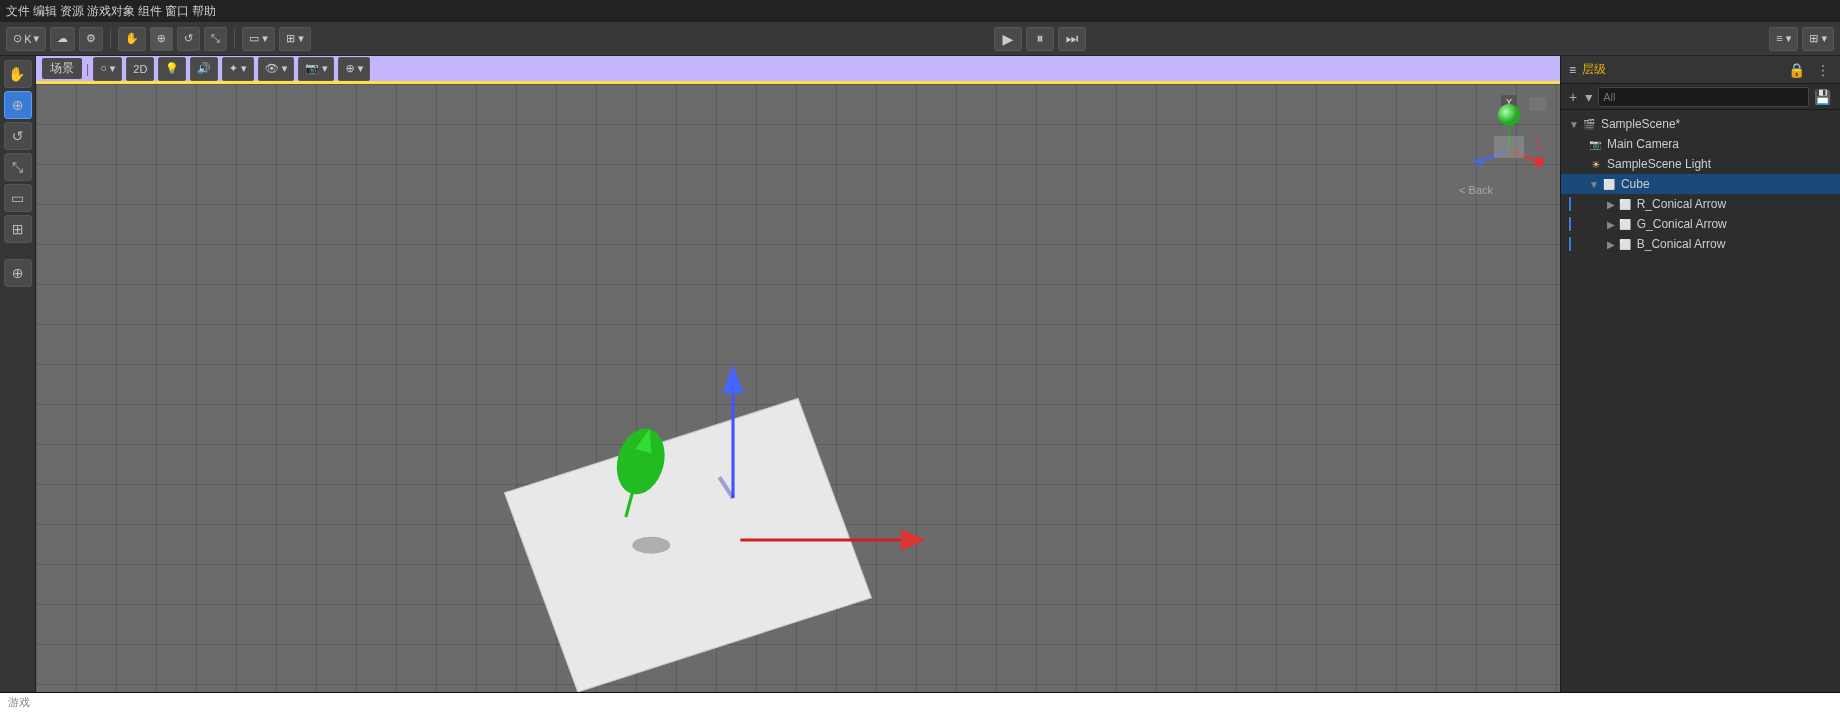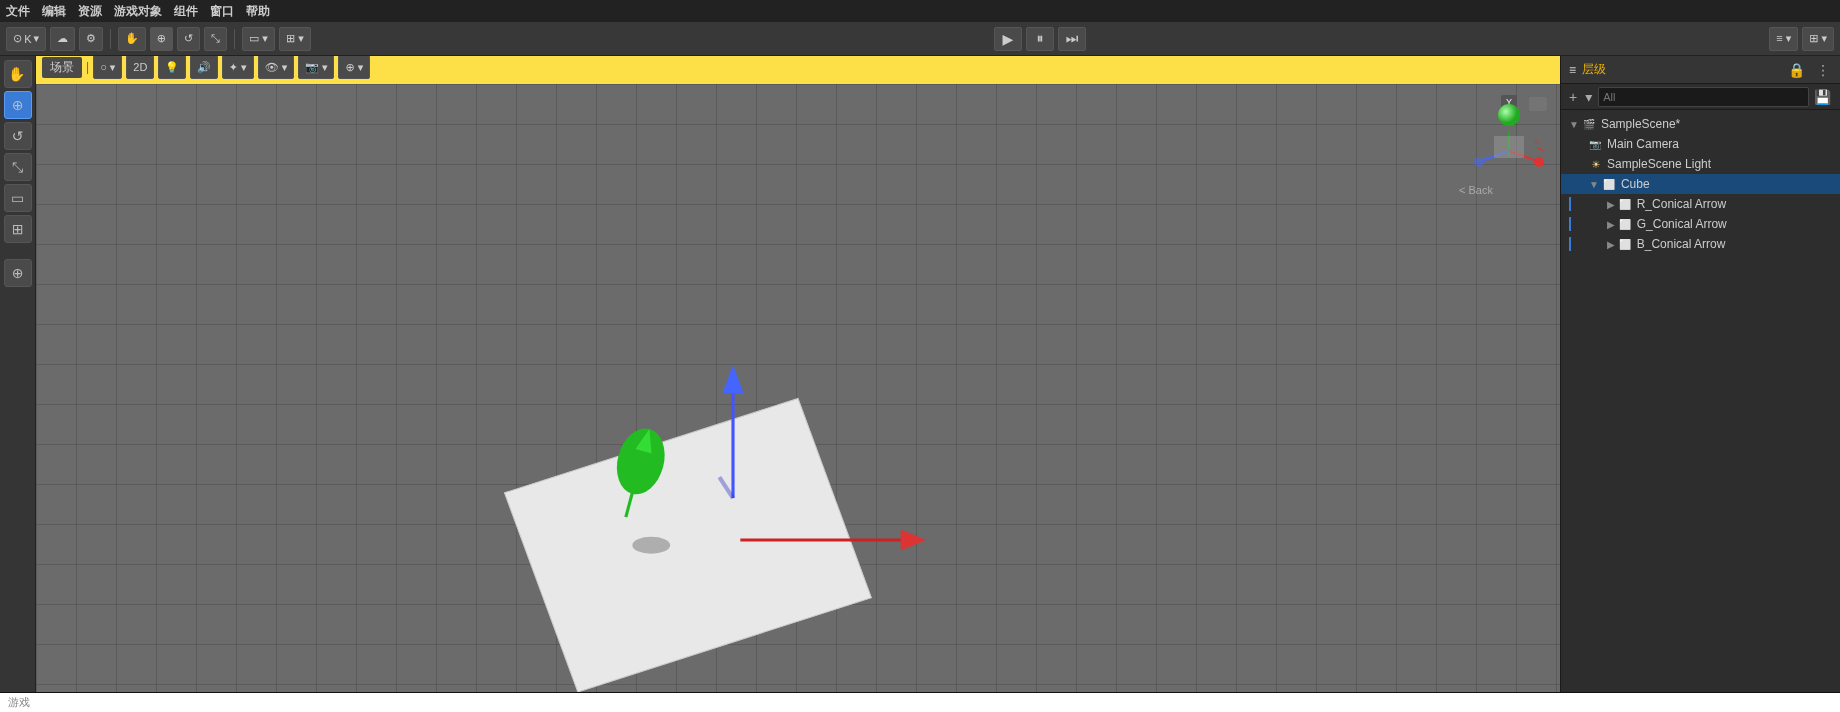--- a/index.html
+++ b/index.html
@@ -15,23 +15,22 @@
       flex-direction: column;
     }
 
     
     .menu-bar {
       background: #222;
       height: 22px;
       display: flex;
       align-items: center;
       padding: 0 6px;
-      gap: 12px;
+      gap: 3px;
       flex-shrink: 0;
-      font-weight: bold;
     }
     .menu-bar span {
       font-size: 12px;
       color: #ccc;
       cursor: pointer;
     }
 
     
     .toolbar {
       background: #383838;
@@ -126,27 +125,27 @@
       overflow: hidden;
     }
 
     
     .scene-toolbar {
       position: absolute;
       top: 0;
       left: 0;
       right: 0;
       height: 28px;
-      background: #fde047;
+      background: #c4b5fd;
       display: flex;
       align-items: center;
       padding: 0 6px;
       gap: 4px;
       z-index: 10;
-      border-bottom: 6px solid #fde047;
+      border-bottom: 3px solid #fde047;
     }
     .scene-tab {
       font-size: 12px;
       color: #ccc;
       padding: 2px 8px;
       background: #4a4a4a;
       border-radius: 2px;
       cursor: pointer;
     }
     .scene-tab-sep { color: #666; }

